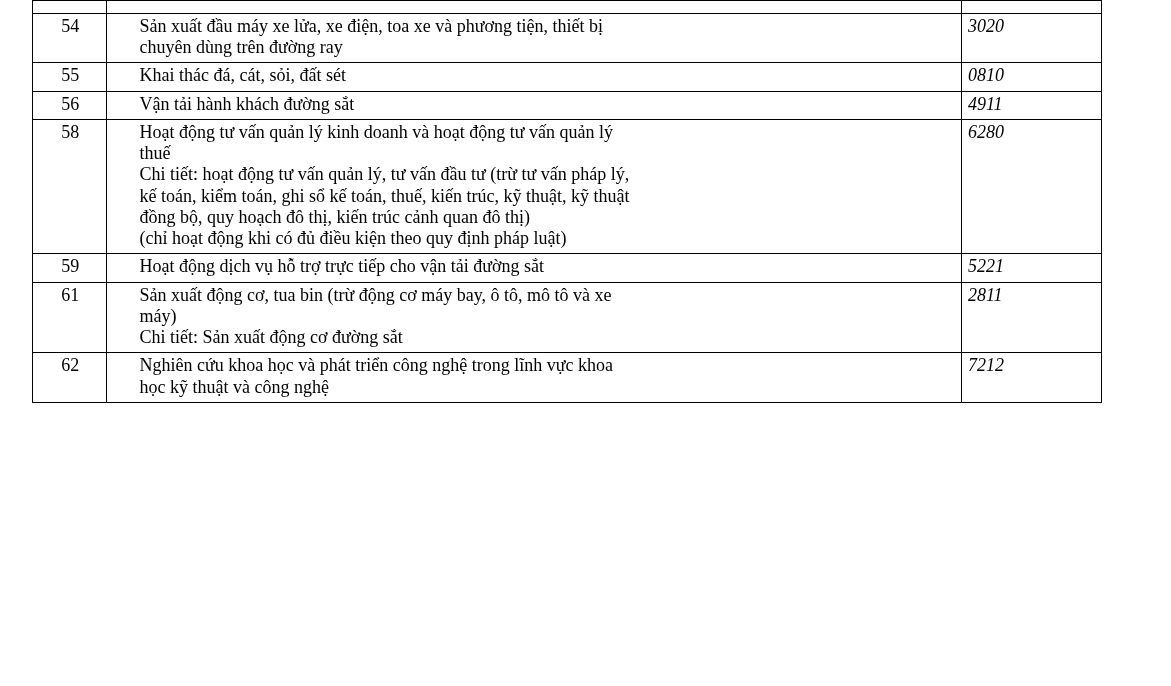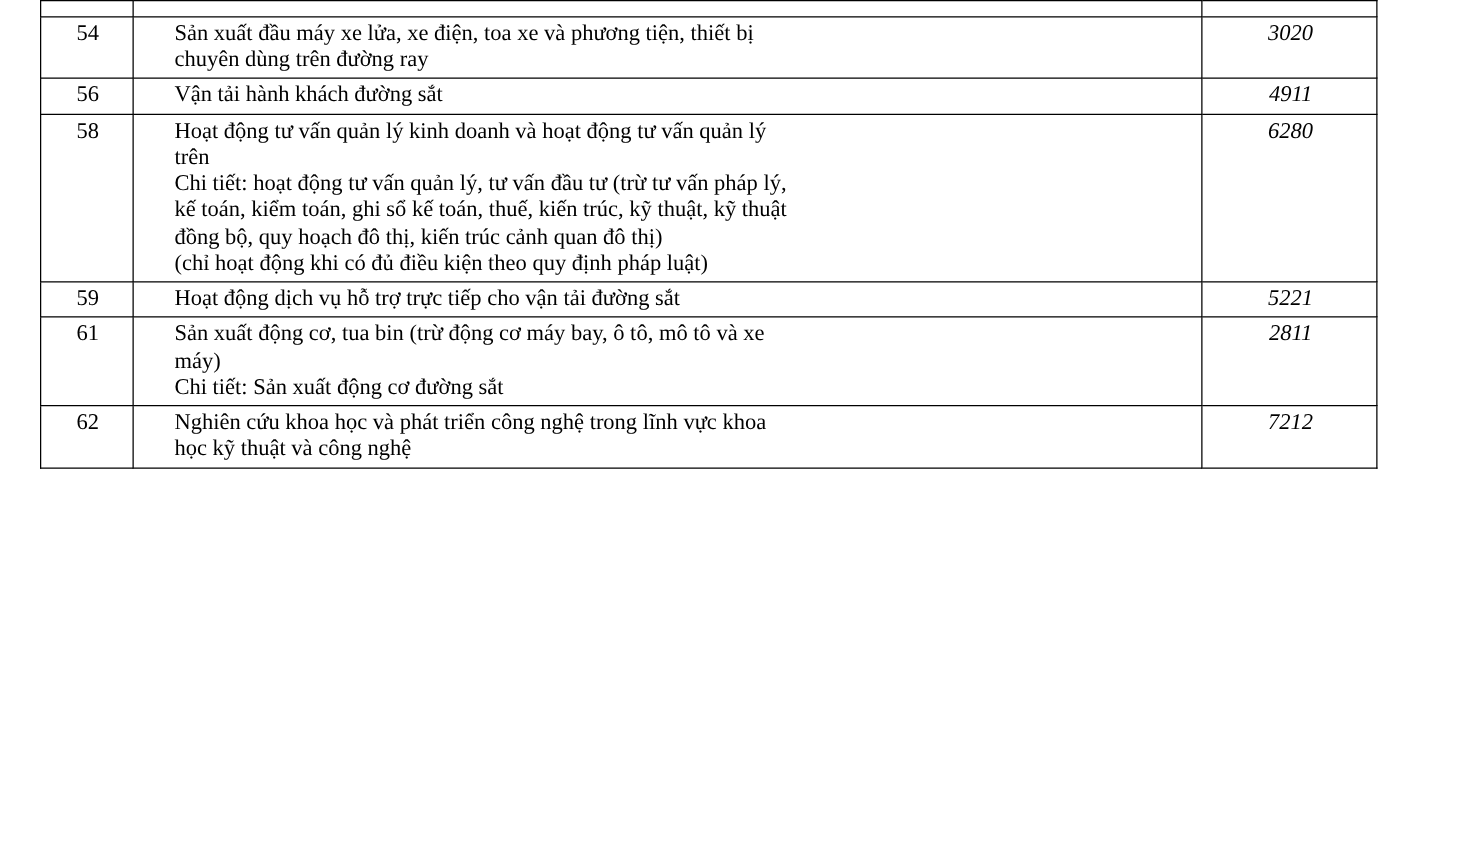--- a/index.html
+++ b/index.html
@@ -38,21 +38,20 @@
     width: 62px;
     text-align: center;
     font-style: normal;
   }
   td.col-name {
     width: 838px;
     text-align: left;
   }
   td.col-code {
     width: 128px;
-    text-align: center;
     font-style: italic;
   }
   .cut-row td {
     border-top: none;
     height: 6px;
     padding: 0;
     overflow: hidden;
   }
   .line {
     display: block;
@@ -72,31 +71,38 @@
         </tr>
         <tr>
           <td class="col-no">54</td>
           <td class="col-name">
             <span class="line">Sản xuất đầu máy xe lửa, xe điện, toa xe và phương tiện, thiết bị</span>
             <span class="line">chuyên dùng trên đường ray</span>
           </td>
           <td class="col-code">3020</td>
         </tr>
         <tr>
+          <td class="col-no">55</td>
+          <td class="col-name">
+            <span class="line">Khai thác đá, cát, sỏi, đất sét</span>
+          </td>
+          <td class="col-code">0810</td>
+        </tr>
+        <tr>
           <td class="col-no">56</td>
           <td class="col-name">
             <span class="line">Vận tải hành khách đường sắt</span>
           </td>
           <td class="col-code">4911</td>
         </tr>
         <tr>
           <td class="col-no">58</td>
           <td class="col-name">
             <span class="line">Hoạt động tư vấn quản lý kinh doanh và hoạt động tư vấn quản lý</span>
-            <span class="line">trên</span>
+            <span class="line">thuế</span>
             <span class="line">Chi tiết: hoạt động tư vấn quản lý, tư vấn đầu tư (trừ tư vấn pháp lý,</span>
             <span class="line">kế toán, kiểm toán, ghi sổ kế toán, thuế, kiến trúc, kỹ thuật, kỹ thuật</span>
             <span class="line">đồng bộ, quy hoạch đô thị, kiến trúc cảnh quan đô thị)</span>
             <span class="line">(chỉ hoạt động khi có đủ điều kiện theo quy định pháp luật)</span>
           </td>
           <td class="col-code">6280</td>
         </tr>
         <tr>
           <td class="col-no">59</td>
           <td class="col-name">

